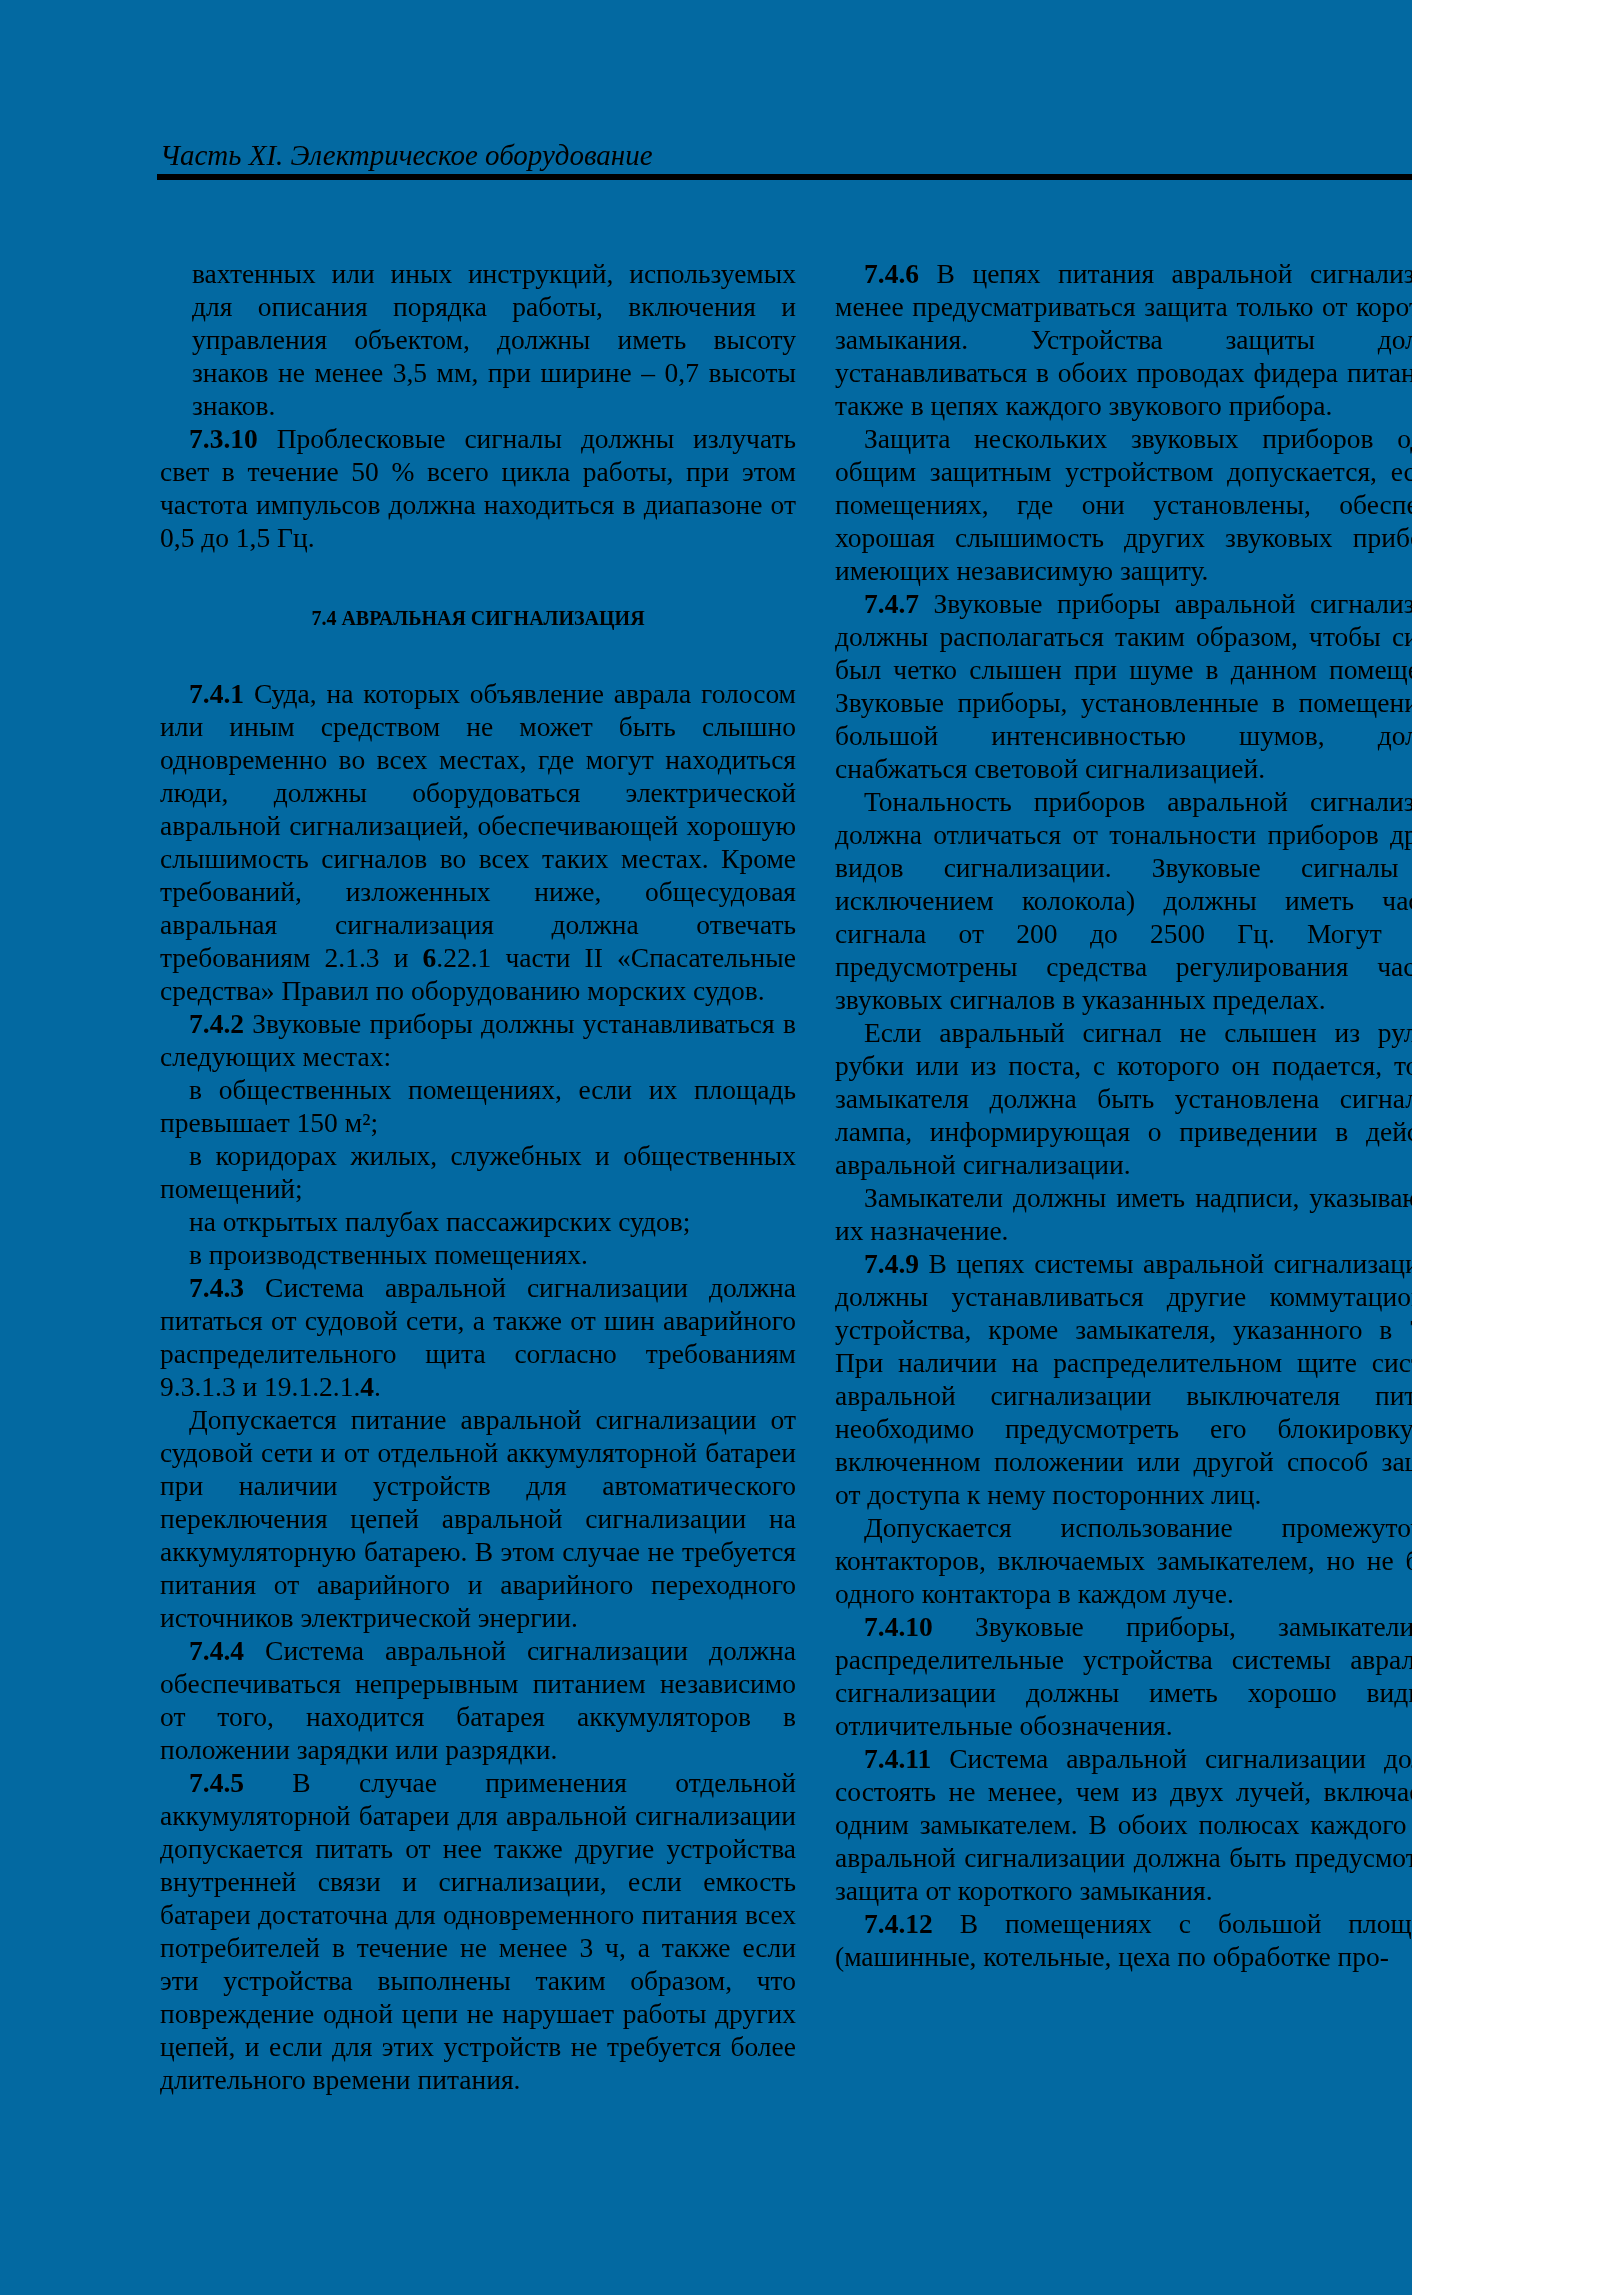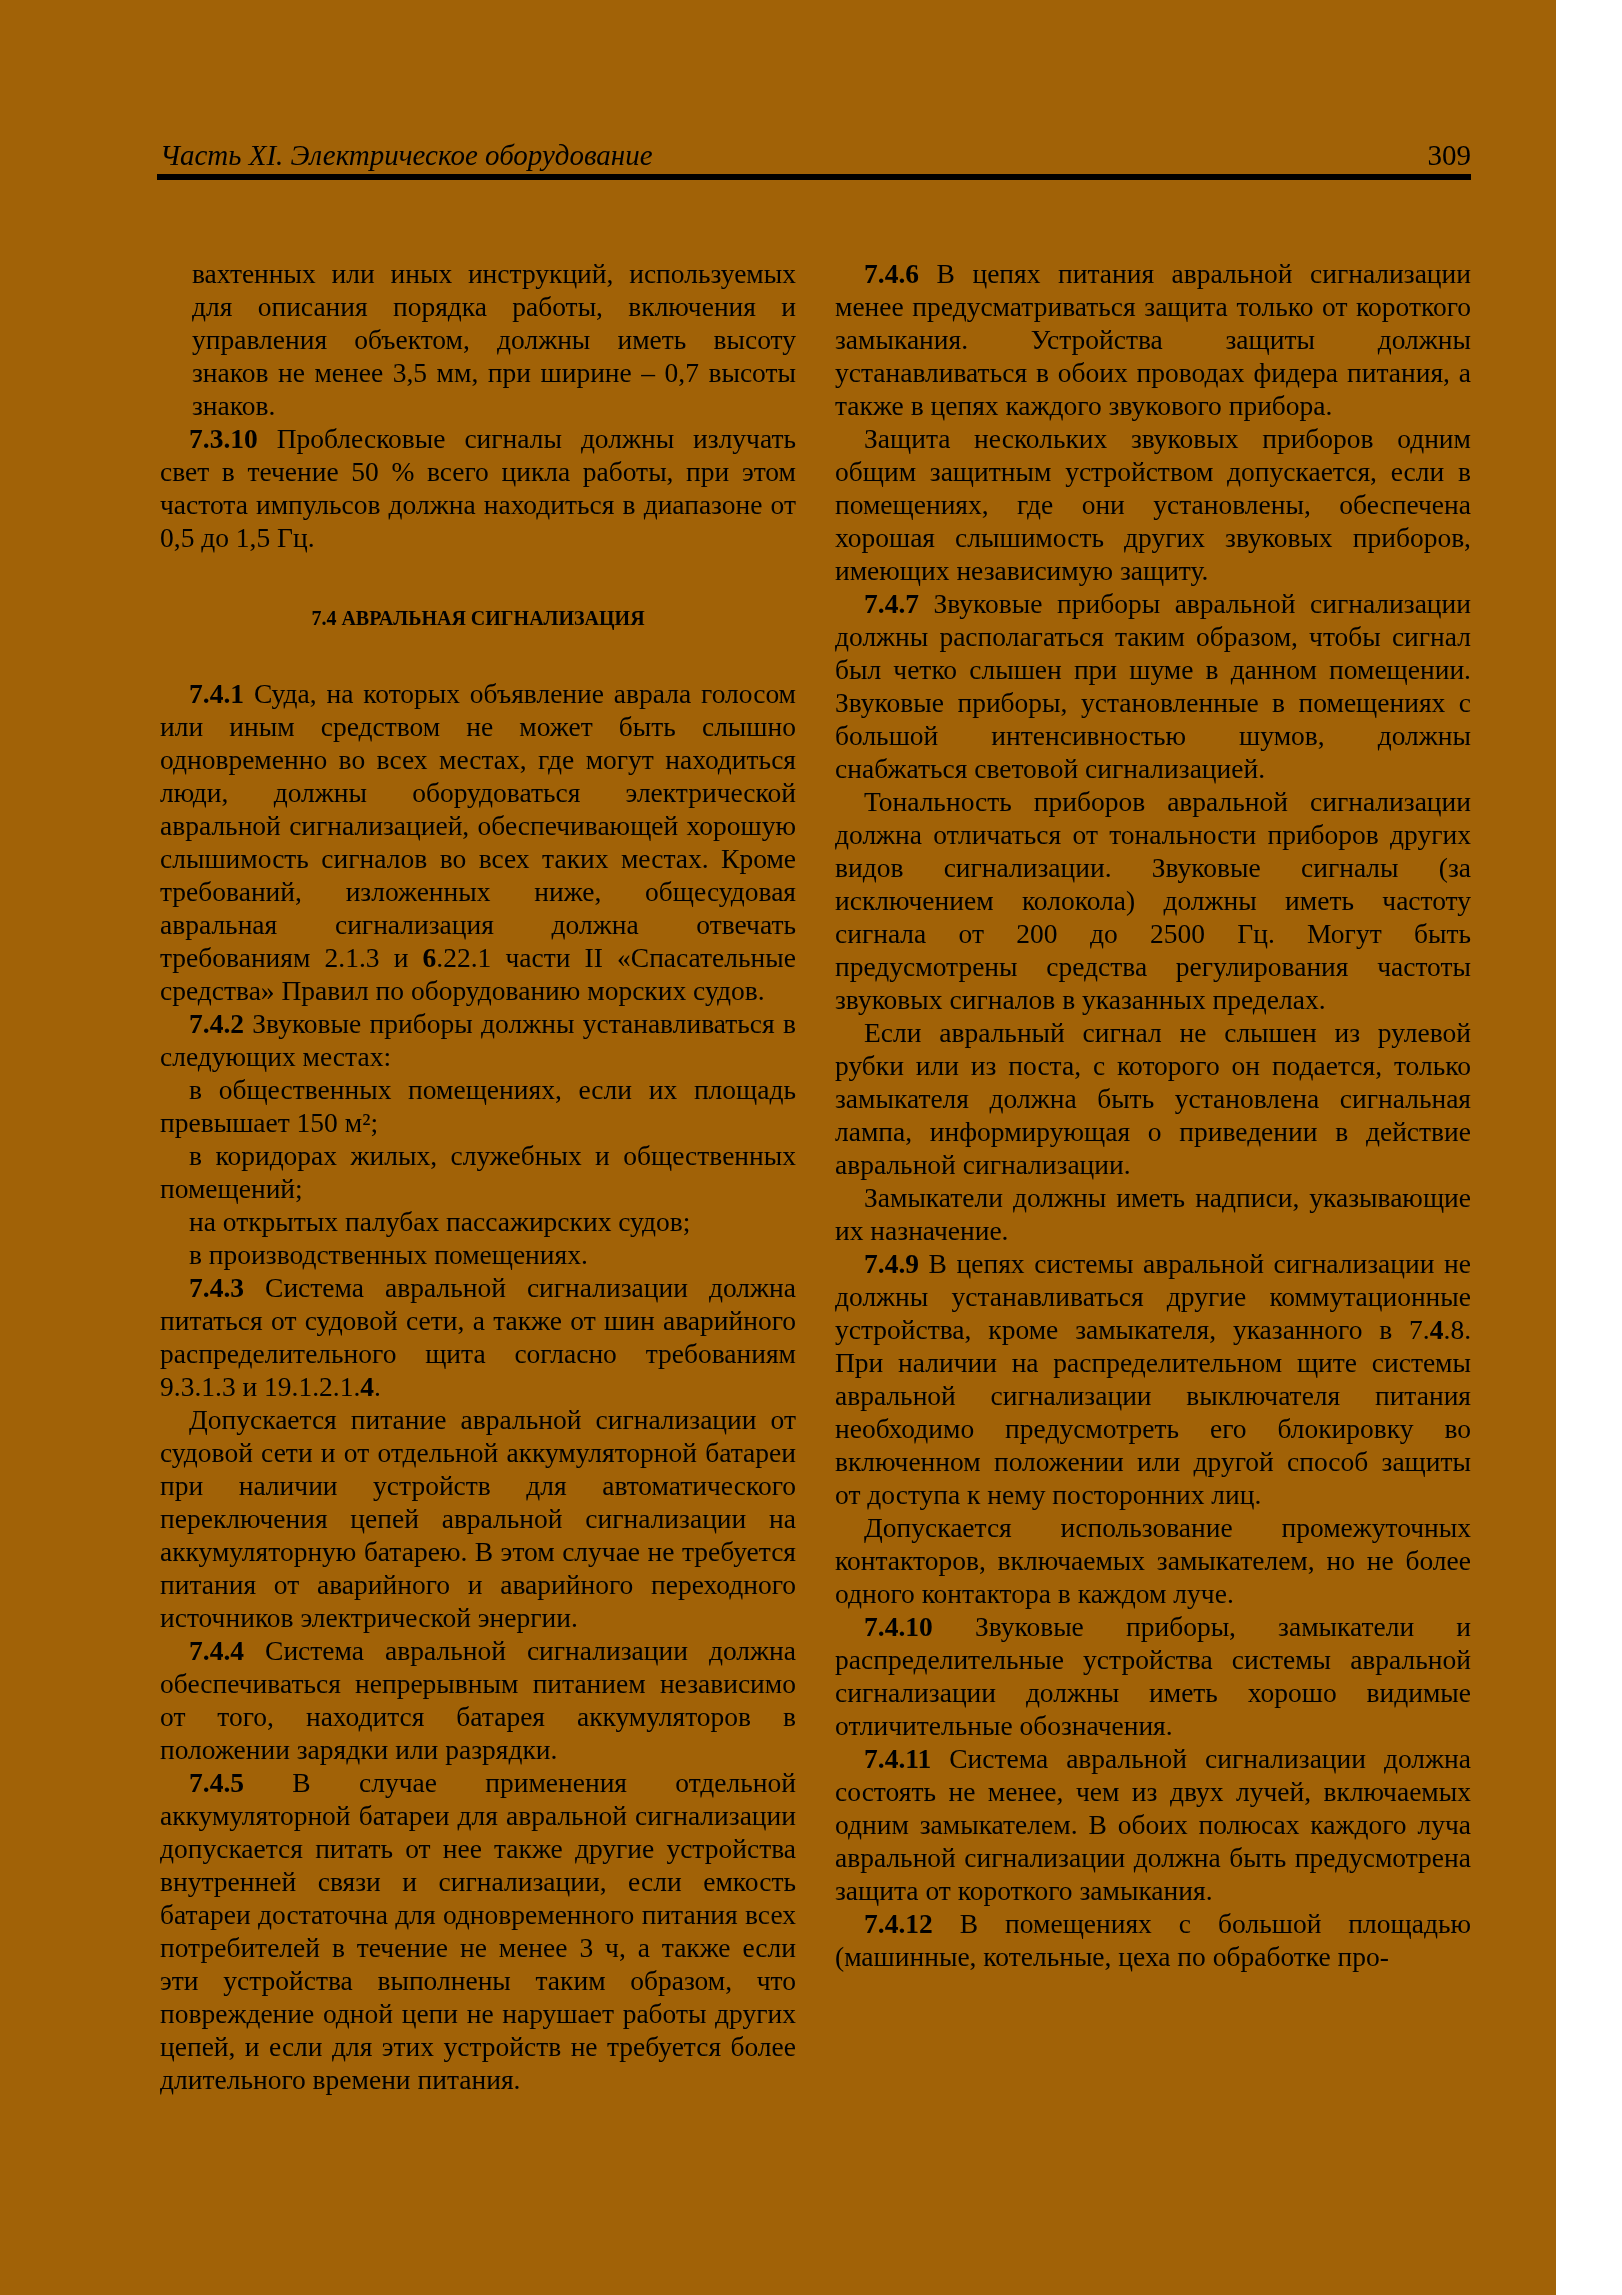--- a/index.html
+++ b/index.html
@@ -4,23 +4,23 @@
 <style>
   html, body { margin: 0; padding: 0; }
   body {
     width: 1623px; height: 2295px;
     background: #ffffff;
     font-family: "Liberation Serif", "DejaVu Serif", serif;
     color: #000;
   }
   .page {
     position: relative;
-    width: 1556px; height: 2295px;
+    width: 1412px; height: 2295px;
     overflow: hidden;
-    background: #a16207;
+    background: #0369a1;
   }
   .running-header {
     position: absolute;
     left: 160px; top: 140px;
     width: 1311px;
     display: flex;
     justify-content: space-between;
     align-items: baseline;
     font-size: 29px;
     line-height: 31px;

